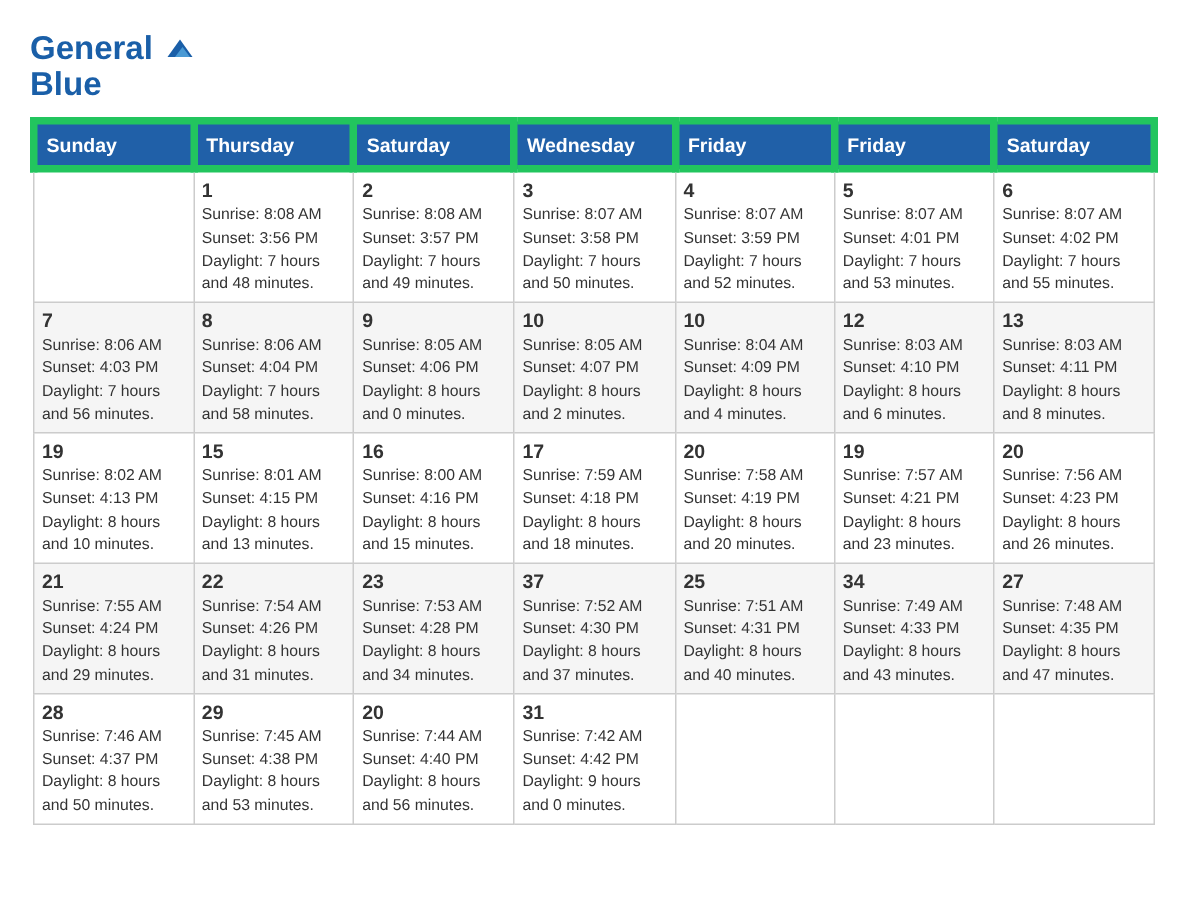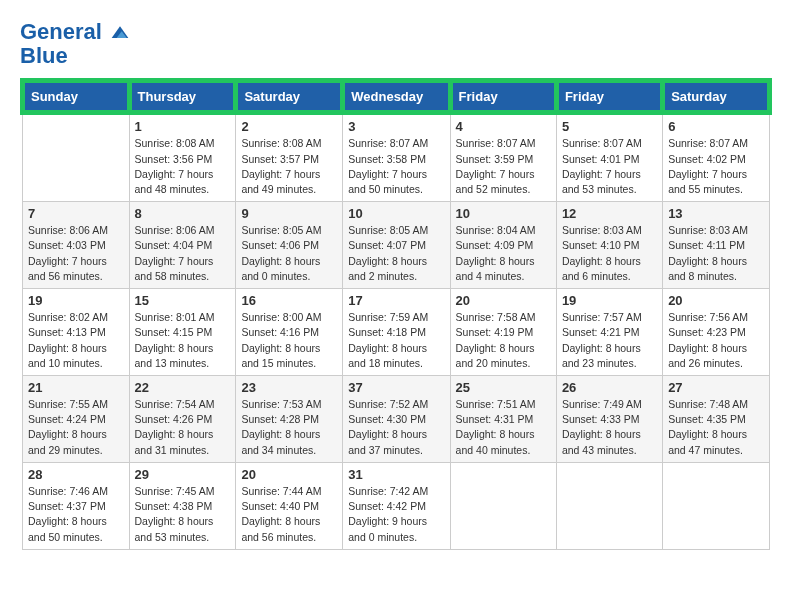--- a/index.html
+++ b/index.html
@@ -276,21 +276,21 @@
             Sunrise: 7:52 AM<br>Sunset: 4:30 PM<br>Daylight: 8 hours and 37 minutes.
           </div>
         </td>
         <td>
           <span class="day-num">25</span>
           <div class="day-info">
             Sunrise: 7:51 AM<br>Sunset: 4:31 PM<br>Daylight: 8 hours and 40 minutes.
           </div>
         </td>
         <td>
-          <span class="day-num">26</span>
+          <span class="day-num">34</span>
           <div class="day-info">
             Sunrise: 7:49 AM<br>Sunset: 4:33 PM<br>Daylight: 8 hours and 43 minutes.
           </div>
         </td>
         <td>
           <span class="day-num">27</span>
           <div class="day-info">
             Sunrise: 7:48 AM<br>Sunset: 4:35 PM<br>Daylight: 8 hours and 47 minutes.
           </div>
         </td>

